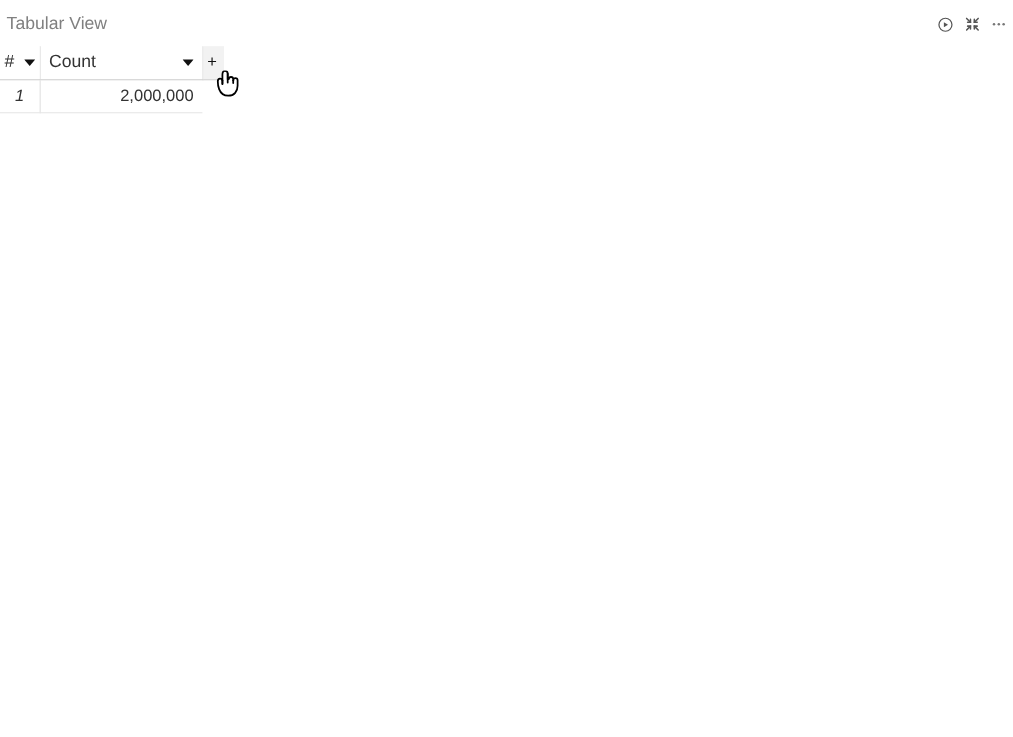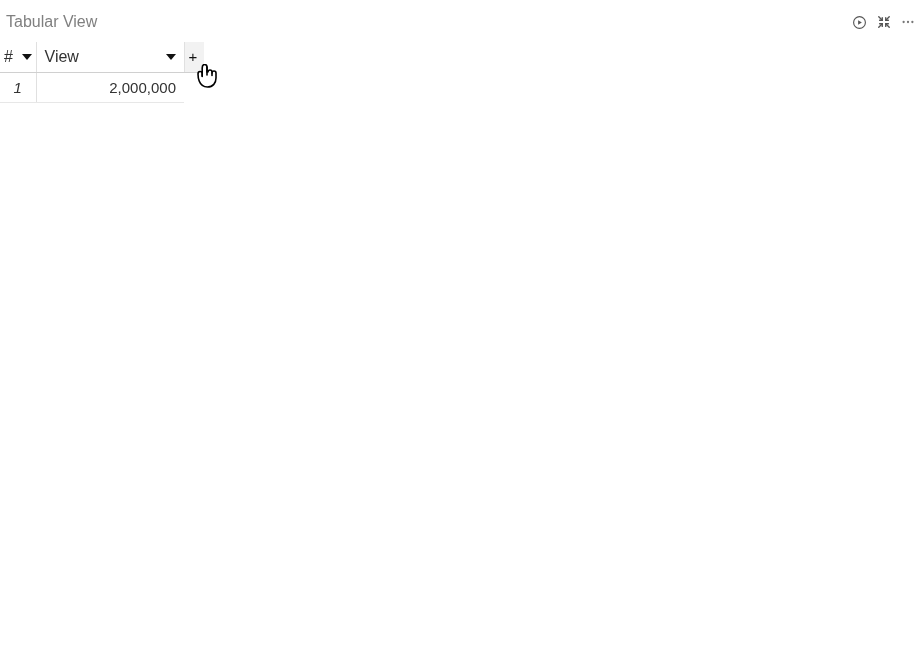--- a/index.html
+++ b/index.html
@@ -164,21 +164,21 @@
             <span>#</span>
             <span class="dropdown-triangle">
               <svg width="10" height="8" viewBox="0 0 10 8">
                   <path d="M0 1 L10 1 L5 7 Z" fill="#111"></path>
                 </svg>
             </span>
           </div>
         </th>
         <th class="th-count">
           <div class="th-content">
-            <span>View</span>
+            <span>Count</span>
             <span class="dropdown-triangle">
               <svg width="10" height="8" viewBox="0 0 10 8">
                   <path d="M0 1 L10 1 L5 7 Z" fill="#111"></path>
                 </svg>
             </span>
           </div>
         </th>
         <th class="add-col-cell">
           <span class="plus">+</span>
         </th>

